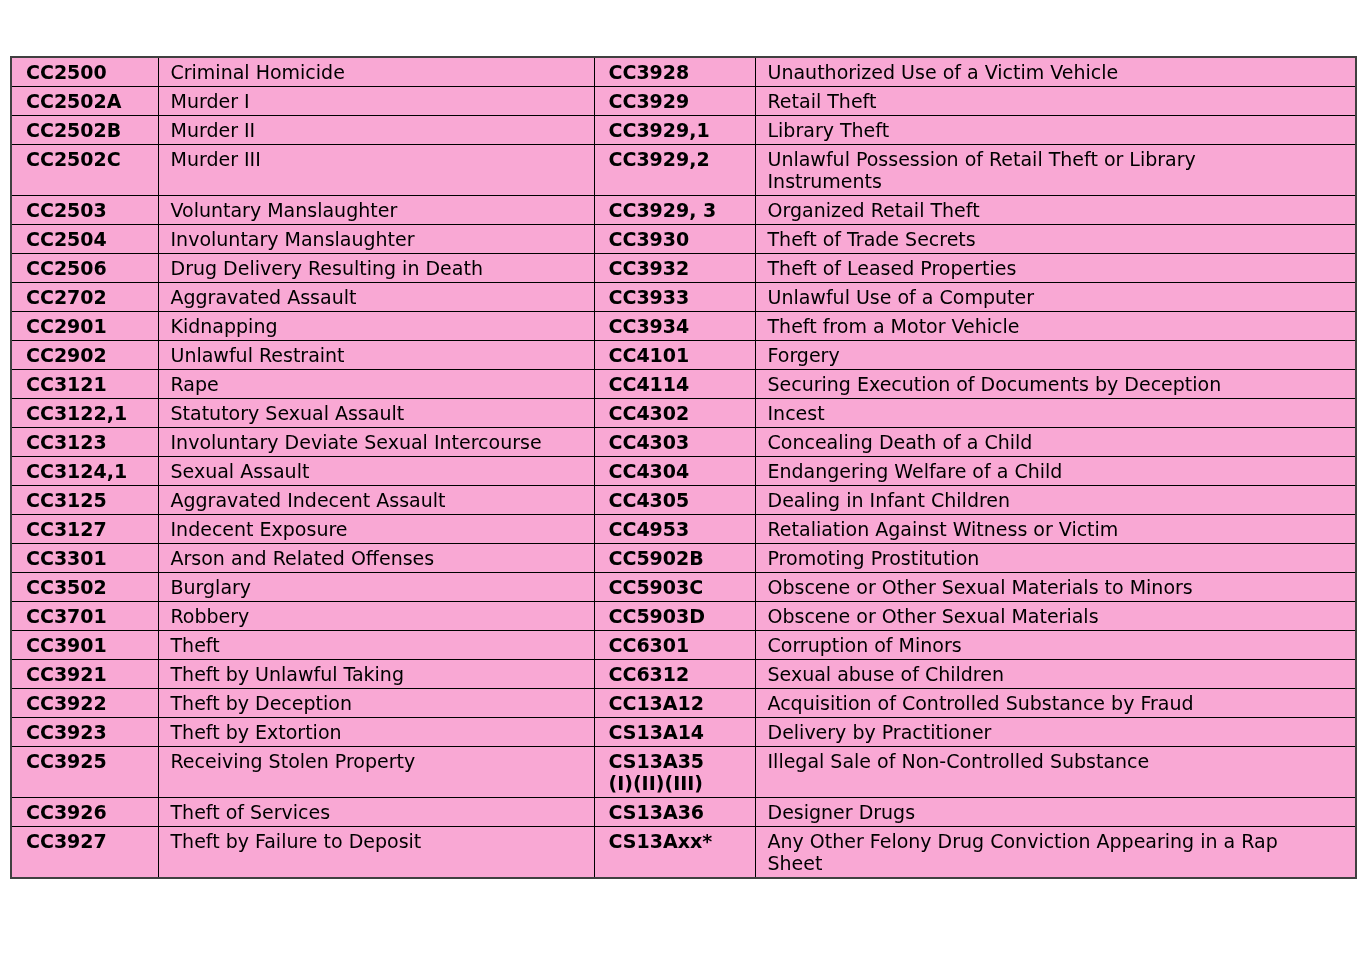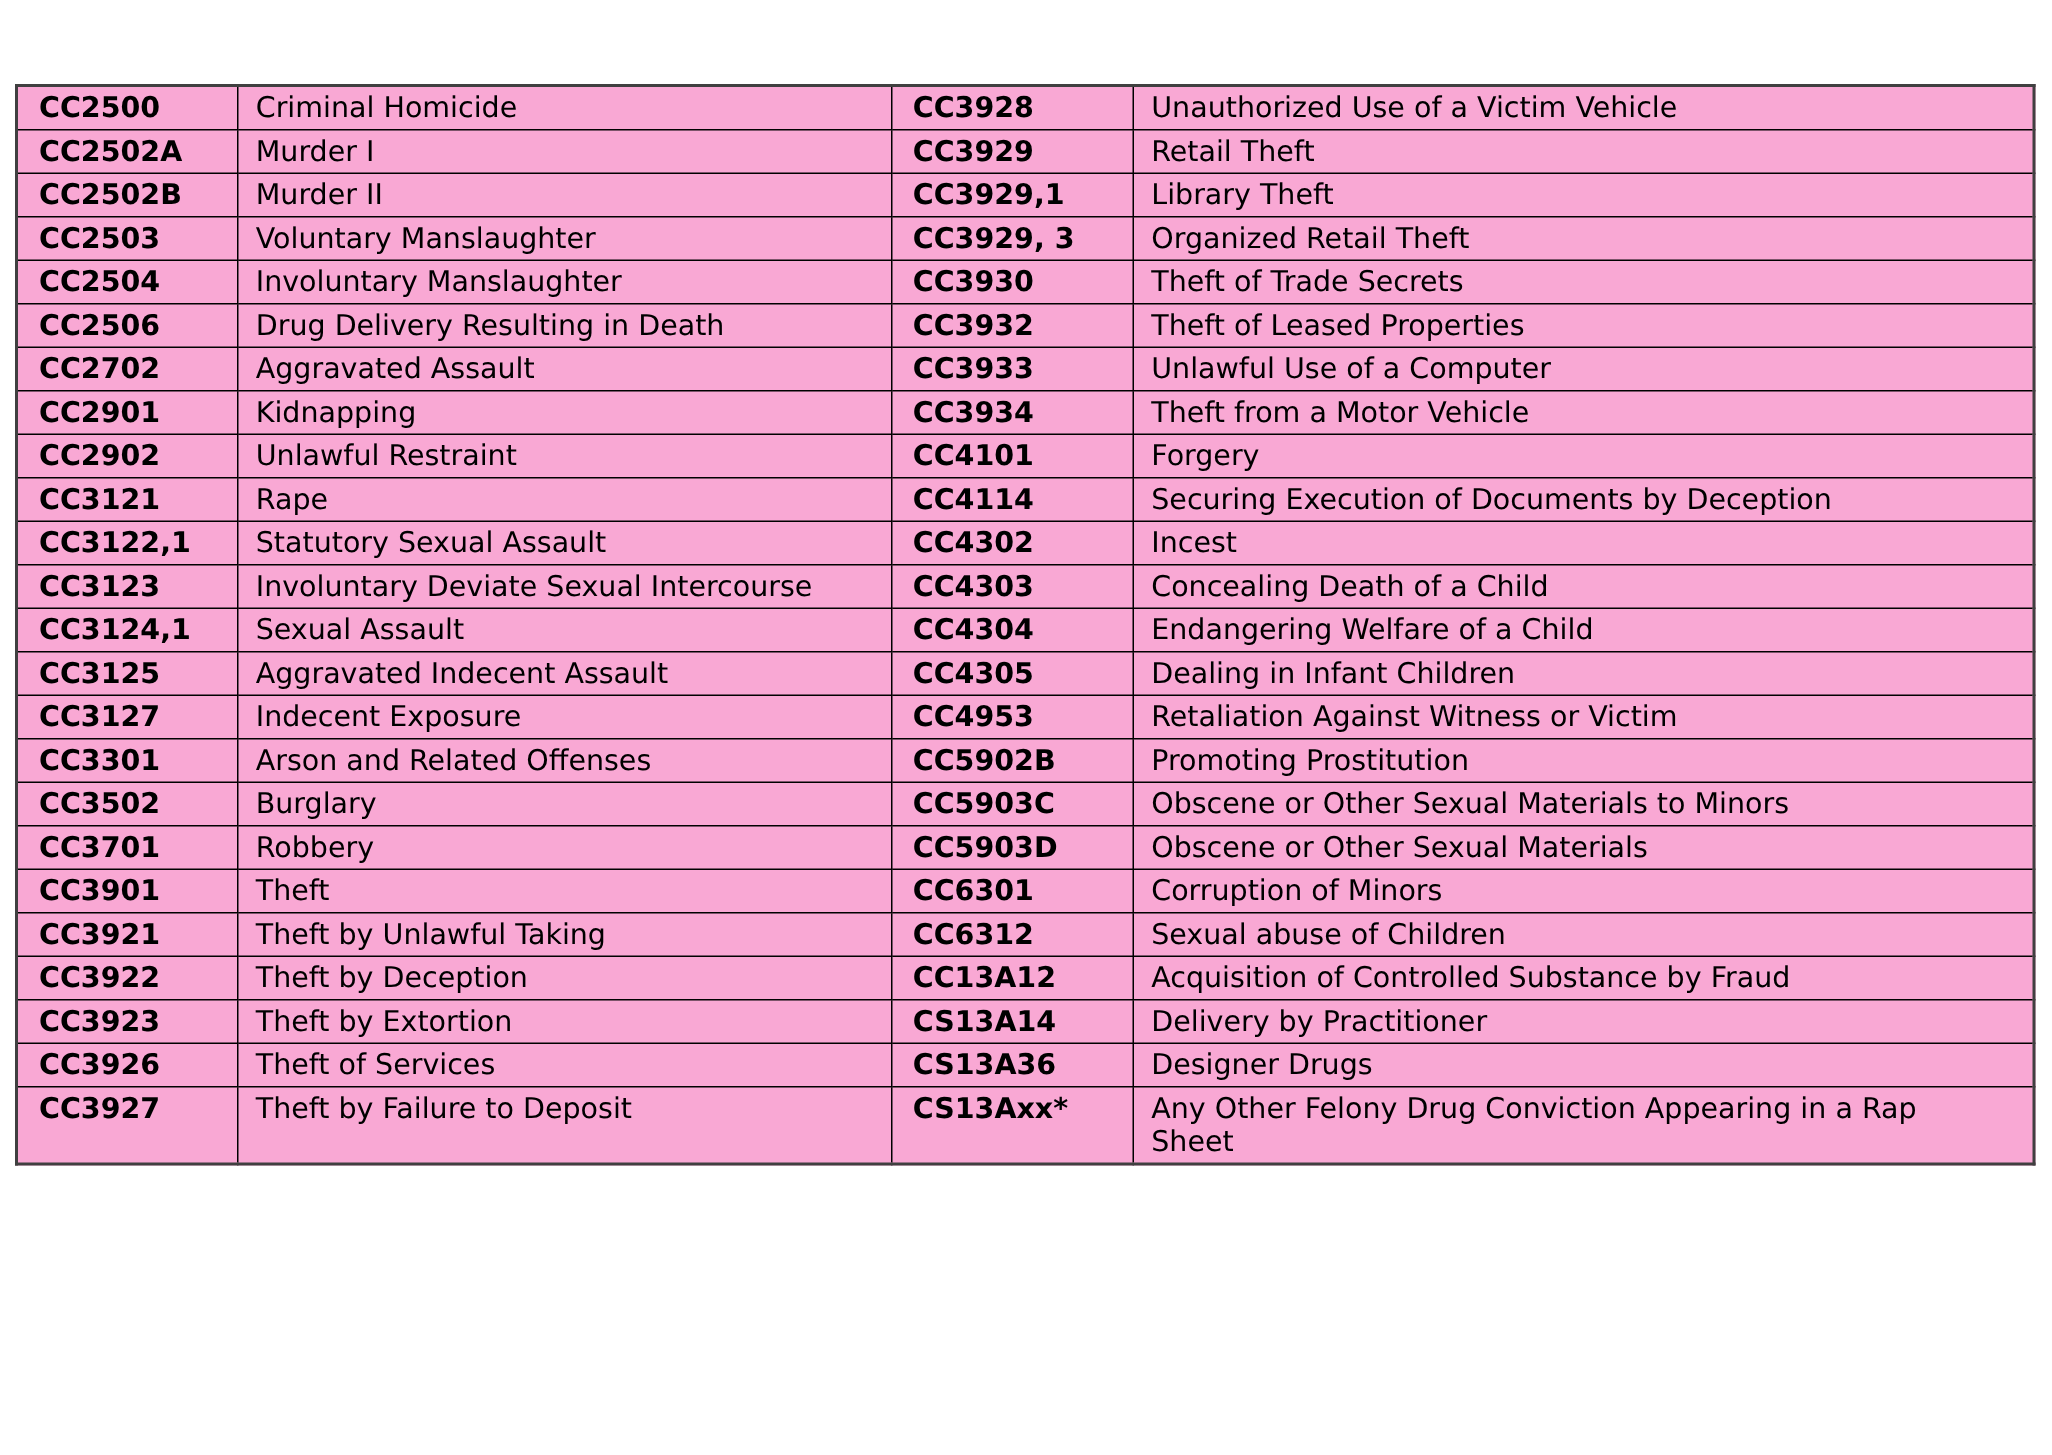--- a/index.html
+++ b/index.html
@@ -75,20 +75,27 @@
     <td class="desc">Retail Theft</td>
   </tr>
 
   <tr>
     <td class="code">CC2502B</td>
     <td class="desc">Murder II</td>
     <td class="code">CC3929,1</td>
     <td class="desc">Library Theft</td>
   </tr>
 
+  <tr>
+    <td class="code">CC2502C</td>
+    <td class="desc">Murder III</td>
+    <td class="code">CC3929,2</td>
+    <td class="desc">Unlawful Possession of Retail Theft or Library
+Instruments</td>
+  </tr>
 
   <tr>
     <td class="code">CC2503</td>
     <td class="desc">Voluntary Manslaughter</td>
     <td class="code">CC3929, 3</td>
     <td class="desc">Organized Retail Theft</td>
   </tr>
 
   <tr>
     <td class="code">CC2504</td>
@@ -212,20 +219,27 @@
   </tr>
 
   <tr>
     <td class="code">CC3923</td>
     <td class="desc">Theft by Extortion</td>
     <td class="code">CS13A14</td>
     <td class="desc">Delivery by Practitioner</td>
   </tr>
 
 
+  <tr>
+    <td class="code">CC3925</td>
+    <td class="desc">Receiving Stolen Property</td>
+    <td class="code">CS13A35
+(I)(II)(III)</td>
+    <td class="desc">Illegal Sale of Non-Controlled Substance</td>
+  </tr>
 
   <tr>
     <td class="code">CC3926</td>
     <td class="desc">Theft of Services</td>
     <td class="code">CS13A36</td>
     <td class="desc">Designer Drugs</td>
   </tr>
 
   <tr>
     <td class="code">CC3927</td>

